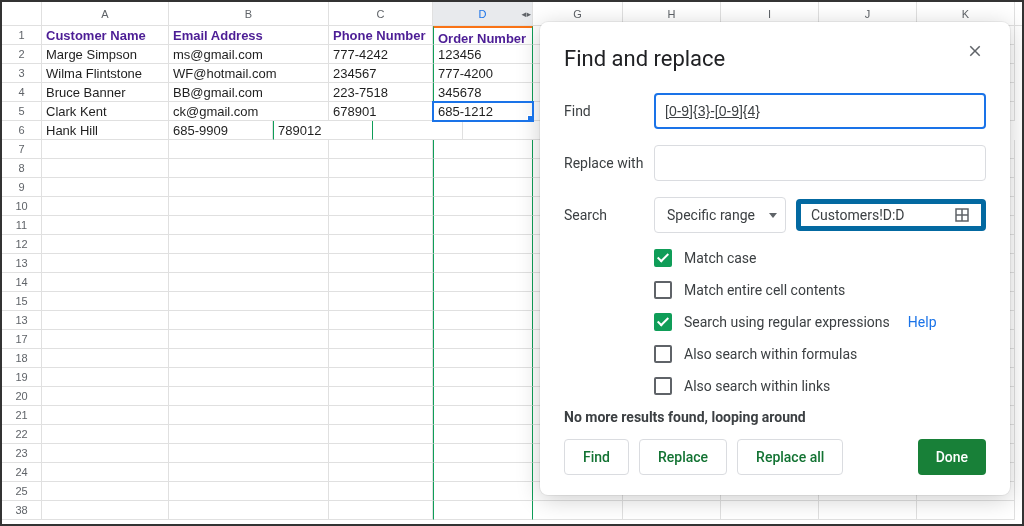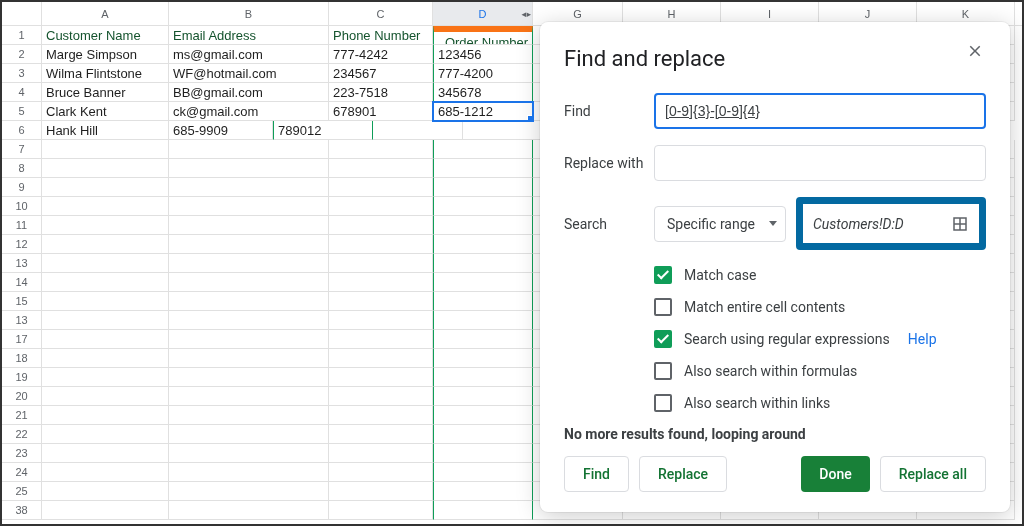--- a/index.html
+++ b/index.html
@@ -78,29 +78,29 @@
     border-right: 1px solid #e0e0e0;
     border-bottom: 1px solid #e0e0e0;
     padding: 0 4px;
     line-height: 19px;
     white-space: nowrap;
     overflow: hidden;
     flex: 0 0 auto;
     position: relative;
   }
   .row.header-row .cell {
-    font-weight: normal;
-    color: #14532d;
+    font-weight: bold;
+    color: #4c1d95;
   }
   
   .cell.colD {
     border-left: 1px solid #0f9d58;
     border-right: 1px solid #0f9d58;
   }
-  .row0 .cell.colD { border-top: 7px solid #f97316; margin-top:-1px; padding-top:1px;text-align:right;}
+  .row0 .cell.colD { border-top: 3px solid #f97316; margin-top:-1px; padding-top:1px;}
   
   
   .cell.active {
     outline: 2px solid #1a73e8;
     outline-offset: -1px;
     z-index: 2;
   }
   .cell.active::after {
     content: '';
     position: absolute;
@@ -185,30 +185,29 @@
     cursor: pointer;
   }
   .scope-select .caret {
     width: 0; height: 0;
     border-left: 4px solid transparent;
     border-right: 4px solid transparent;
     border-top: 5px solid #5f6368;
   }
   .range-box {
     flex: 1;
-    height: 53px;
-    border: 7px solid #0369a1;
+    height: 32px;
+    border: 5px solid #0369a1;
     border-radius: 4px;
     padding: 0 10px;
     font-size: 14px;
     color: #3c4043;
     display: flex;
     align-items: center;
     justify-content: space-between;
-    font-style: italic;
   }
   .range-box .grid-icon {
     width: 18px; height: 18px; color: #5f6368;
   }
   .checks {
     margin-left: 90px;
     margin-bottom: 8px;
   }
   .check {
     display: flex;
@@ -670,18 +669,18 @@
         <div class="box"></div>
         <span>Also search within links</span>
       </div>
     </div>
 
     <div class="status-msg">No more results found, looping around</div>
 
     <div class="btn-row">
       <button class="btn">Find</button>
       <button class="btn">Replace</button>
+      <button class="btn">Replace all</button>
       <button class="btn primary">Done</button>
-      <button class="btn">Replace all</button>
     </div>
   </div>
 
 </div>
 
 </body></html>

